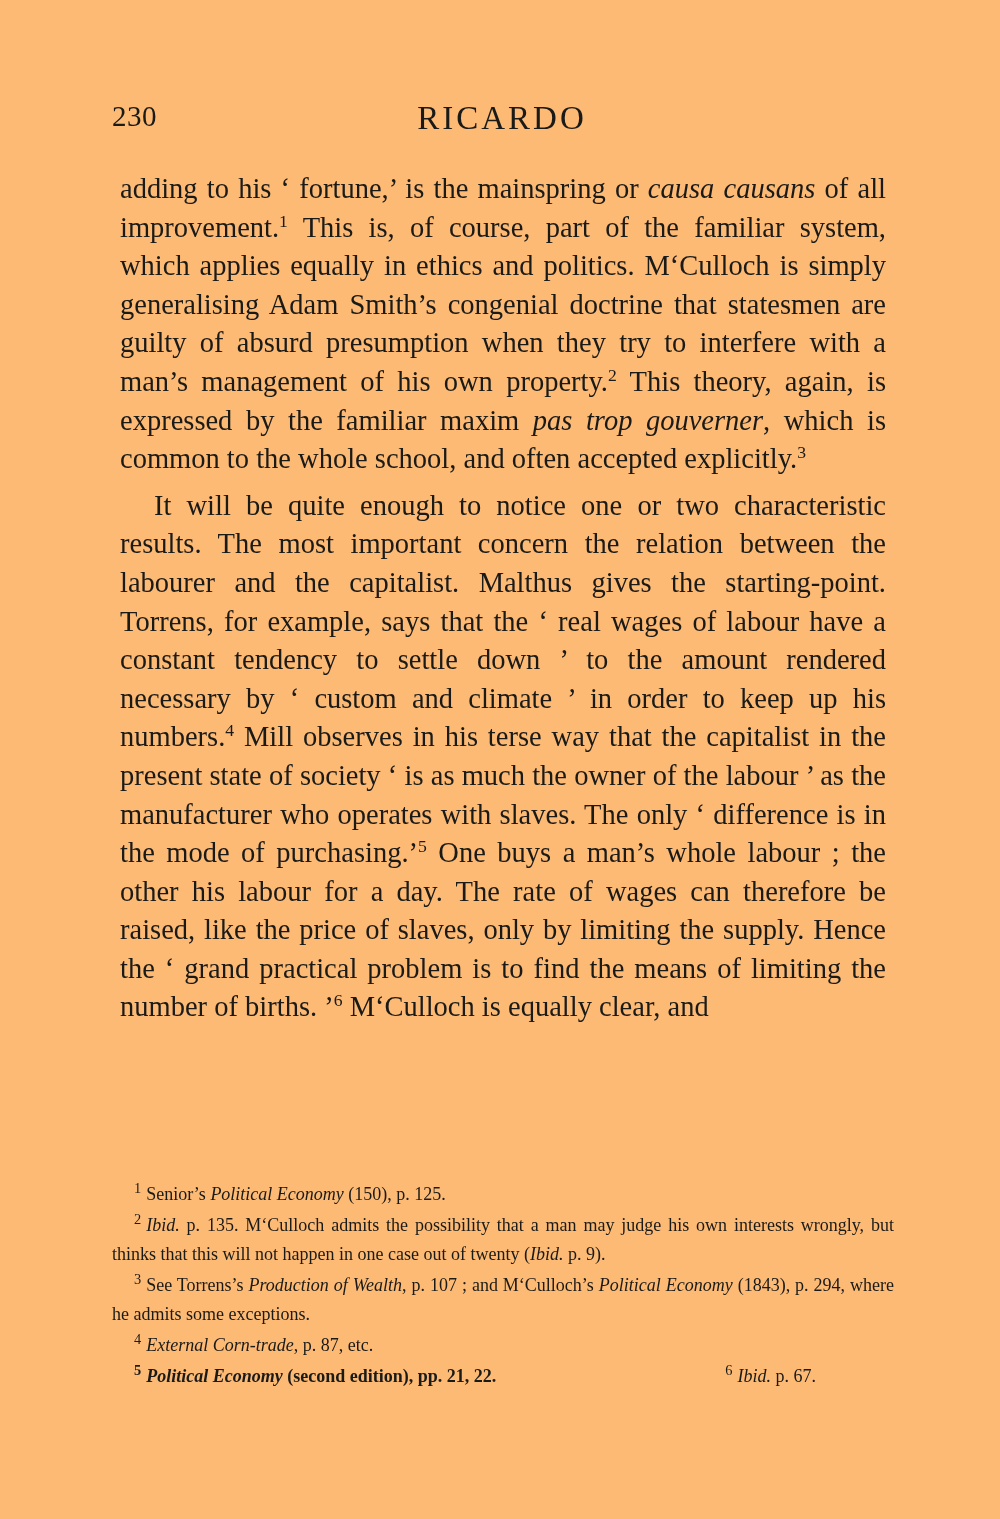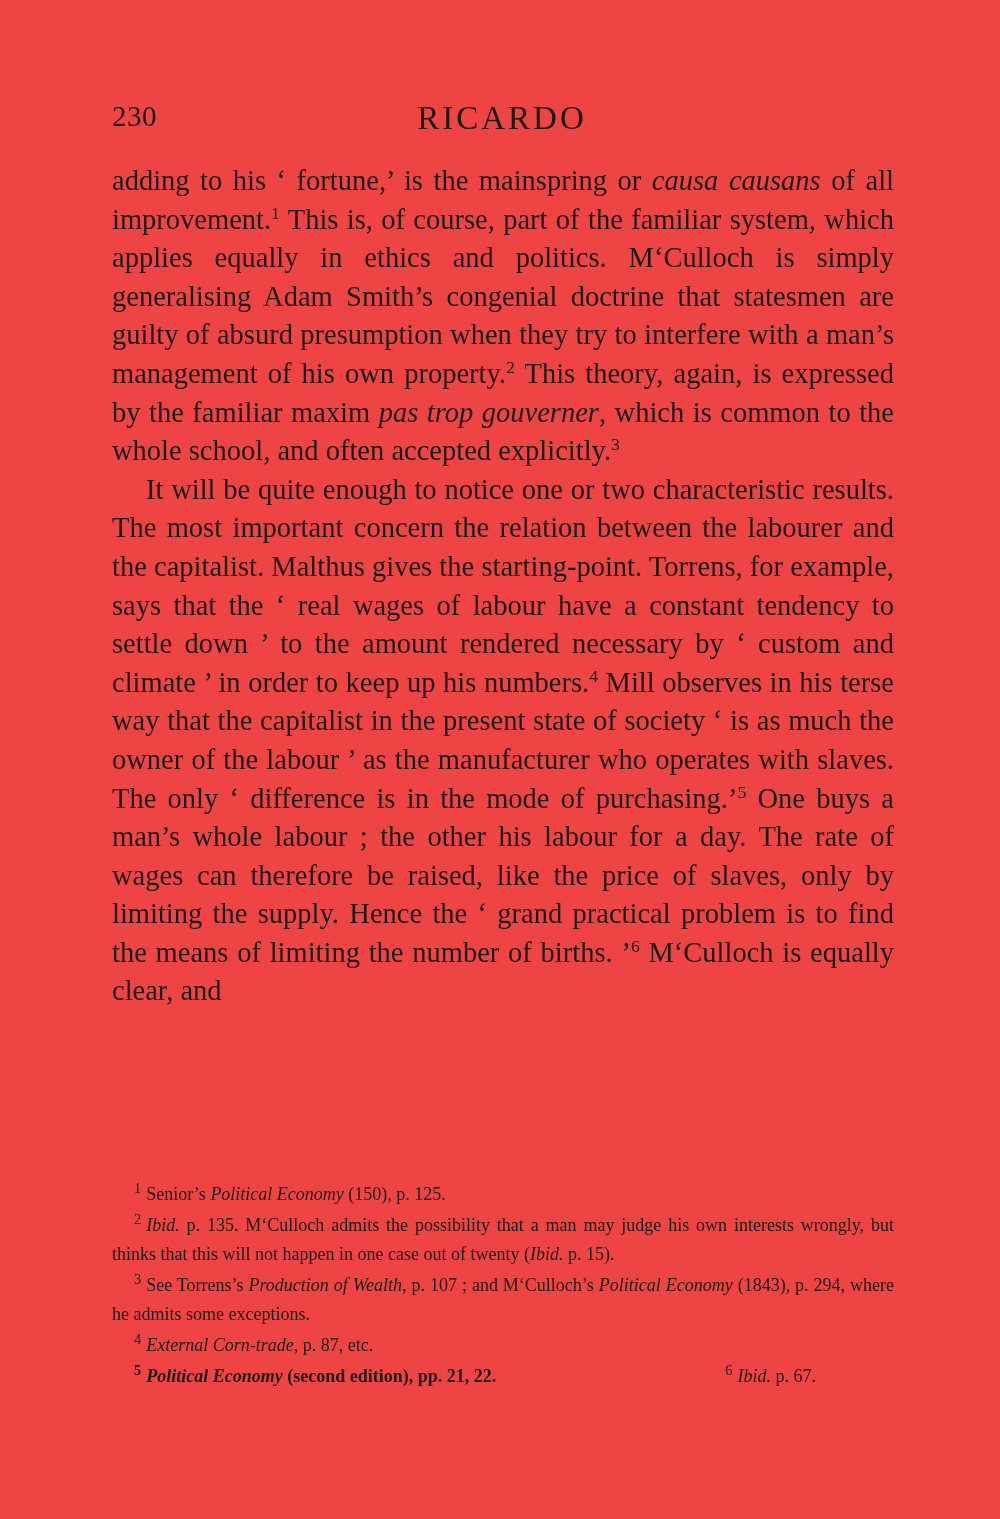--- a/index.html
+++ b/index.html
@@ -13,21 +13,21 @@
     position: relative;
     font-family: "Liberation Serif", serif;
     color: #1a1a18;
     overflow: hidden;
   }
   .page {
     position: absolute;
     left: 0; top: 0;
     width: 1000px;
     height: 1519px;
-    background: #ef4444;
+    background: #fdba74;
   }
   .header {
     position: absolute;
     left: 112px;
     top: 100px;
     width: 780px;
     height: 40px;
   }
   .folio {
     position: absolute;
@@ -45,21 +45,21 @@
     font-size: 33px;
     letter-spacing: 3px;
   }
   .body-block {
     position: absolute;
     left: 112px;
     top: 162px;
     width: 782px;
   }
   p.para {
-    margin: 0;
+    margin: 8px;
     font-size: 28.5px;
     line-height: 38.6px;
     text-align: justify;
     text-justify: inter-word;
     -webkit-hyphens: none;
     hyphens: none;
   }
   p.para.indent {
     text-indent: 34px;
   }
@@ -109,21 +109,21 @@
     <div class="running-head">RICARDO</div>
   </div>
 
   <div class="body-block">
     <p class="para" id="para-0"><span>adding to his ‘ fortune,’ is the mainspring or </span><span class="it">causa causans</span><span> of all improvement.</span><sup>1</sup><span>  This is, of course, part of the familiar system, which applies equally in ethics and politics. M‘Culloch is simply generalising Adam Smith’s congenial doctrine that statesmen are guilty of absurd presumption when they try to interfere with a man’s management of his own property.</span><sup>2</sup><span>  This theory, again, is expressed by the familiar maxim </span><span class="it">pas trop gouverner</span><span>, which is common to the whole school, and often accepted explicitly.</span><sup>3</sup></p>
     <p class="para indent" id="para-1"><span>It will be quite enough to notice one or two characteristic results.   The most important concern the relation between the labourer and the capitalist.   Malthus gives the starting-point.   Torrens, for example, says that the ‘ real wages of labour have a constant tendency to settle down ’ to the amount rendered necessary by ‘ custom and climate ’ in order to keep up his numbers.</span><sup>4</sup><span>  Mill observes in his terse way that the capitalist in the present state of society ‘ is as much the owner of the labour ’ as the manufacturer who operates with slaves.   The only ‘ difference is in the mode of purchasing.’</span><sup>5</sup><span>  One buys a man’s whole labour ; the other his labour for a day.   The rate of wages can therefore be raised, like the price of slaves, only by limiting the supply.   Hence the ‘ grand practical problem is to find the means of limiting the number of births. ’</span><sup>6</sup><span>  M‘Culloch is equally clear, and</span></p>
   </div>
 
   <div class="notes">
     <p class="note first" id="note-0"><span class="note-num">1</span><span>Senior’s </span><span class="it">Political Economy</span><span> (150), p. 125.</span></p>
-    <p class="note hang" id="note-1"><span class="note-num">2</span><span class="it">Ibid.</span><span> p. 135.   M‘Culloch admits the possibility that a man may judge his own interests wrongly, but thinks that this will not happen in one case out of twenty (</span><span class="it">Ibid.</span><span> p. 15).</span></p>
+    <p class="note hang" id="note-1"><span class="note-num">2</span><span class="it">Ibid.</span><span> p. 135.   M‘Culloch admits the possibility that a man may judge his own interests wrongly, but thinks that this will not happen in one case out of twenty (</span><span class="it">Ibid.</span><span> p. 9).</span></p>
     <p class="note hang" id="note-2"><span class="note-num">3</span><span>See Torrens’s </span><span class="it">Production of Wealth</span><span>, p. 107 ; and M‘Culloch’s </span><span class="it">Political Economy</span><span> (1843), p. 294, where he admits some exceptions.</span></p>
     <p class="note hang" id="note-3"><span class="note-num">4</span><span class="it">External Corn-trade</span><span>, p. 87, etc.</span></p>
     <div class="note-last">
       <p class="note left" id="note-4"><span class="note-num">5</span><span class="it">Political Economy</span><span> (second edition), pp. 21, 22.</span></p>
       <p class="note note-tail" id="note-5"><span class="note-num">6</span><span class="it">Ibid.</span><span> p. 67.</span></p>
     </div>
   </div>
 
 </div>
 

